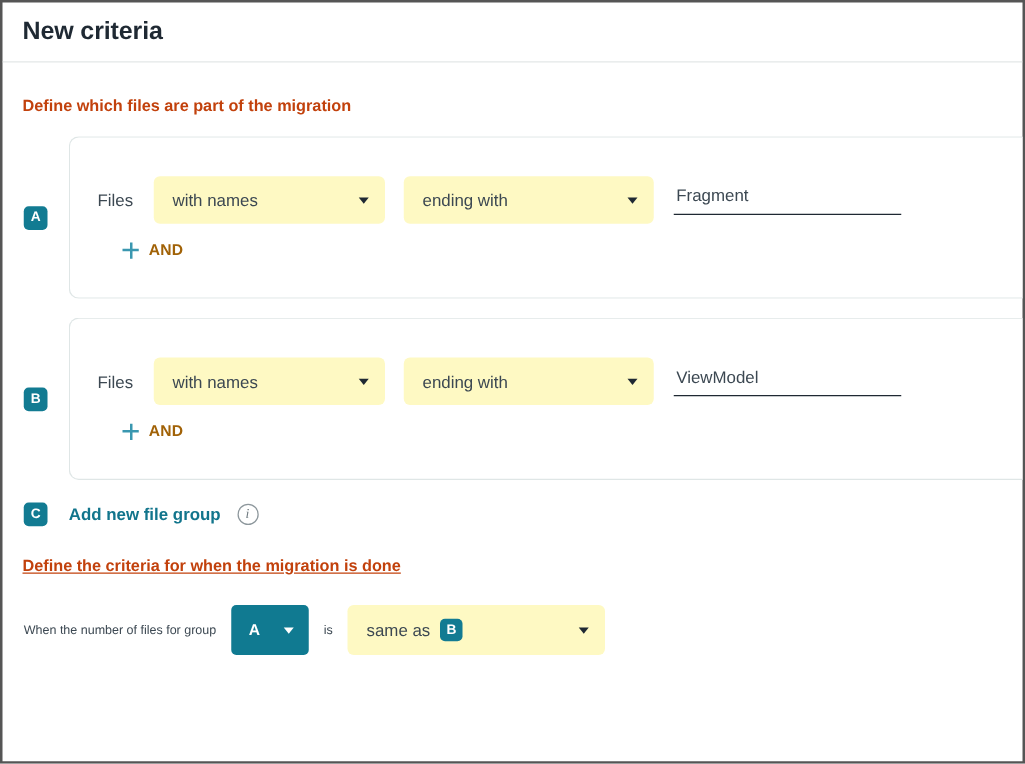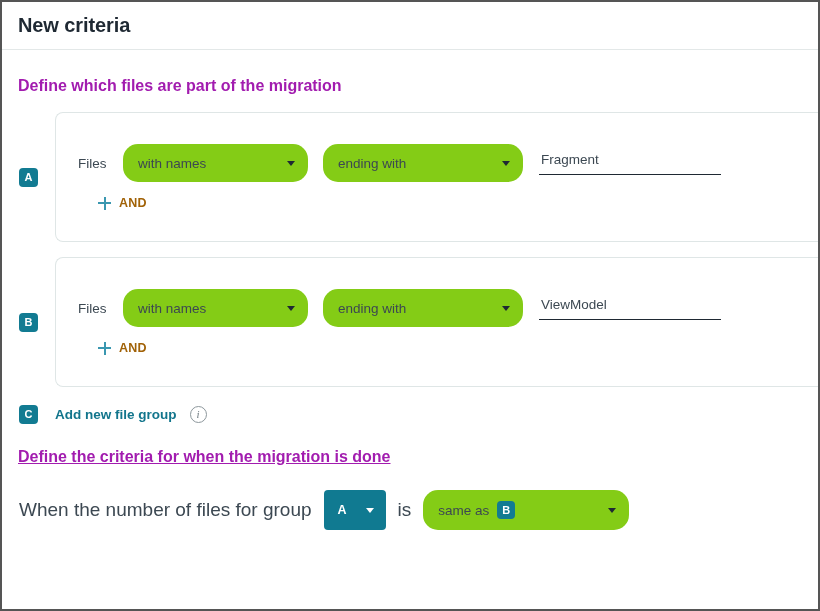--- a/index.html
+++ b/index.html
@@ -38,23 +38,23 @@
   }
   .header-title {
     font-size: 20px;
     font-weight: bold;
     color: #1f2933;
     letter-spacing: -0.1px;
   }
 
   
   .section-heading {
-    font-size: 16px;
-    font-weight: bold;
-    color: #a21caf;
+    font-size: 13px;
+    font-weight: bold;
+    color: #c2410c;
     padding-left: 16px;
   }
   #files-heading { padding-top: 27px; }
   #criteria-heading { padding-top: 22px; text-decoration: underline; }
 
   
   .groups {
     position: relative;
     margin-top: 17px;
   }
@@ -107,22 +107,22 @@
     height: 38px;
   }
   .files-label {
     font-size: 13.5px;
     color: #3c4852;
     width: 45px;
     flex: 0 0 45px;
   }
   .select {
     position: relative;
-    background: #84cc16;
-    border-radius: 15px;
+    background: #fef9c3;
+    border-radius: 5px;
     height: 38px;
     box-sizing: border-box;
     display: flex;
     align-items: center;
     padding: 0 26px 0 15px;
     font-size: 13.5px;
     color: #3c4852;
     cursor: pointer;
     user-select: none;
   }
@@ -217,21 +217,21 @@
 
   
   .criteria-row {
     display: flex;
     align-items: center;
     padding-left: 17px;
     margin-top: 24px;
     height: 40px;
   }
   .criteria-text {
-    font-size: 19px;
+    font-size: 10px;
     color: #3c4852;
   }
   .select-group {
     background: #107a91;
     color: #ffffff;
     font-size: 12.5px;
     font-weight: bold;
     width: 62px;
     height: 40px;
     border-radius: 4px;

